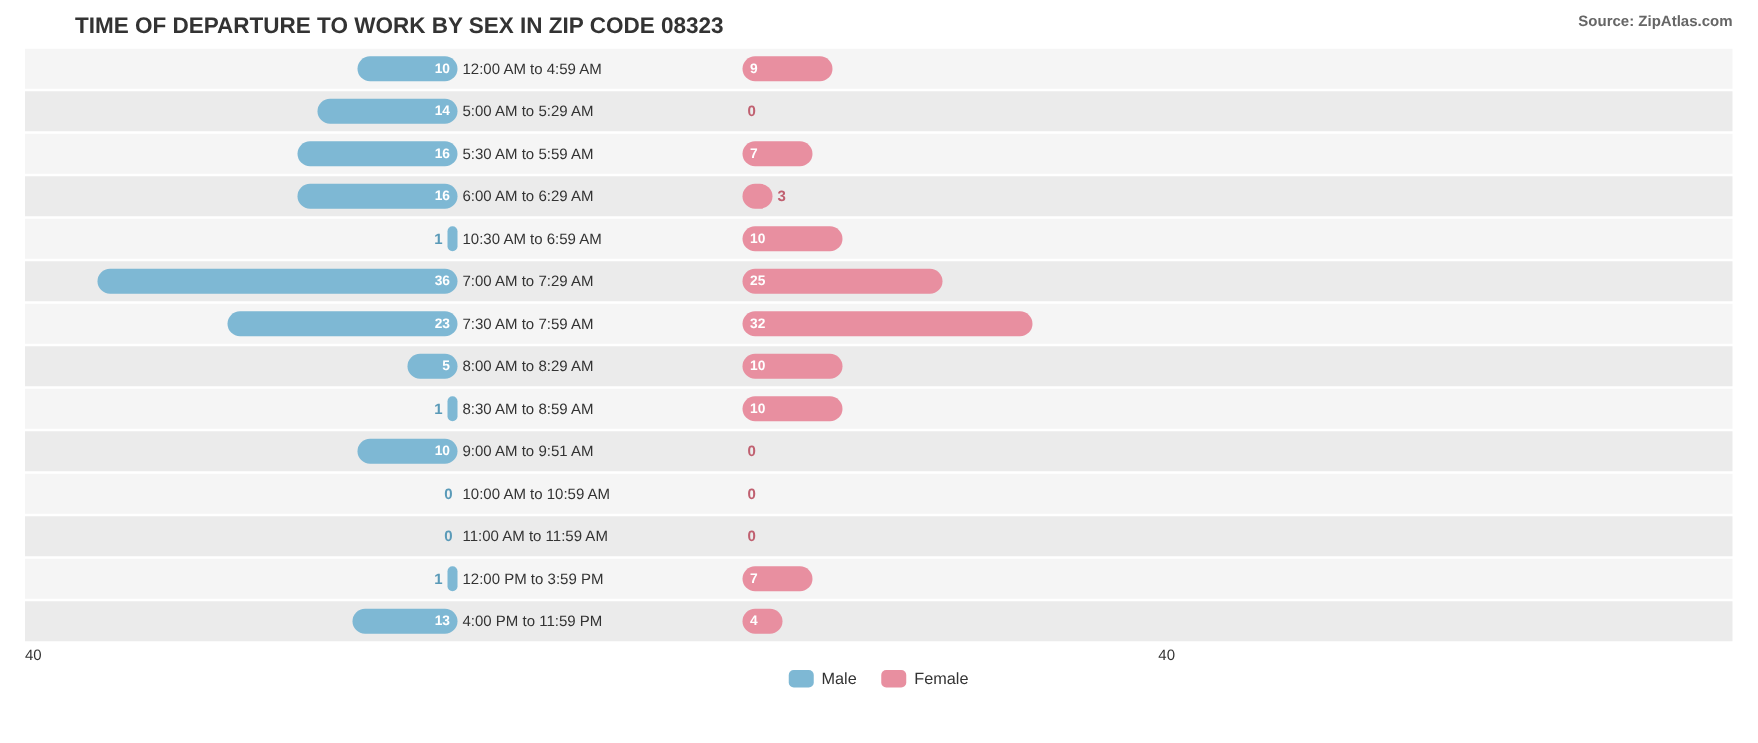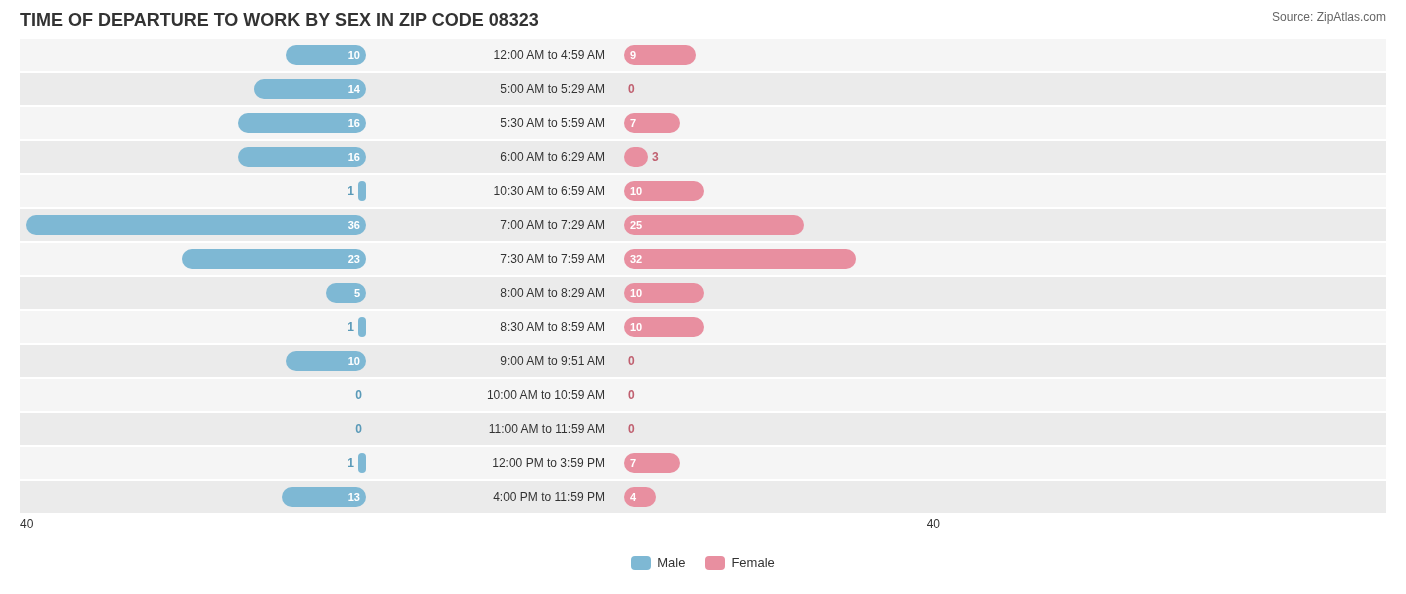--- a/index.html
+++ b/index.html
@@ -19,32 +19,32 @@
       font-weight: bold;
       color: #333;
       margin-bottom: 6px;
     }
     .source-text {
       position: absolute;
       top: 0;
       right: 0;
       font-size: 12px;
       color: #666;
+      font-weight: bold;
     }
     .chart-area {
       position: relative;
       width: 100%;
       margin-top: 8px;
     }
     .row {
       display: flex;
       align-items: center;
       height: 32px;
       margin-bottom: 2px;
-      gap: 15px;
     }
     .row:nth-child(odd) {
       background: #f5f5f5;
     }
     .row:nth-child(even) {
       background: #ebebeb;
     }
     .left-bar-area {
       width: 350px;
       display: flex;
@@ -56,21 +56,21 @@
     .right-bar-area {
       width: 350px;
       display: flex;
       align-items: center;
       justify-content: flex-start;
       padding-left: 4px;
       flex-shrink: 0;
     }
     .label-area {
       width: 220px;
-      text-align: right;
+      text-align: left;
       font-size: 12px;
       color: #333;
       flex-shrink: 0;
     }
     .bar-male {
       height: 20px;
       background: #7eb8d4;
       border-radius: 10px;
       display: flex;
       align-items: center;
@@ -128,21 +128,21 @@
       font-size: 12px;
       color: #333;
     }
     .axis-center {
       width: 220px;
     }
     .legend {
       display: flex;
       justify-content: center;
       align-items: center;
-      margin-top: 24px;
+      margin-top: 4px;
       gap: 20px;
       text-align: right;
     }
     .legend-item {
       display: flex;
       align-items: center;
       gap: 6px;
       font-size: 13px;
       color: #333;
     }
@@ -151,21 +151,21 @@
       height: 14px;
       border-radius: 4px;
     }
     .legend-male { background: #7eb8d4; }
     .legend-female { background: #e88fa0; }
   </style>
 </head>
 <body>
 
 <div class="chart-container">
-  <div style="position:relative;">
+  <div style="position:relative;margin-left:40px;">
     <div class="chart-title">TIME OF DEPARTURE TO WORK BY SEX IN ZIP CODE 08323</div>
     <div class="source-text">Source: ZipAtlas.com</div>
   </div>
   <div class="chart-area" id="chart-area">
   <div class="row">
         <div class="left-bar-area">
           <div class="bar-male" style="width: 80px;">10</div>
         </div>
         <div class="label-area">12:00 AM to 4:59 AM</div>
         <div class="right-bar-area">
@@ -205,25 +205,25 @@
           <span class="value-outside-left">1</span>
           <div class="bar-male" style="width: 8px;"></div>
         </div>
         <div class="label-area">10:30 AM to 6:59 AM</div>
         <div class="right-bar-area">
           <div class="bar-female" style="width: 80px;">10</div>
         </div>
       </div>
       <div class="row">
         <div class="left-bar-area">
-          <div class="bar-male" style="width: 340px;">36</div>
+          <div class="bar-male" style="width: 288px;">36</div>
         </div>
         <div class="label-area">7:00 AM to 7:29 AM</div>
         <div class="right-bar-area">
-          <div class="bar-female" style="width: 180px;">25</div>
+          <div class="bar-female" style="width: 160px;">25</div>
         </div>
       </div>
       <div class="row">
         <div class="left-bar-area">
           <div class="bar-male" style="width: 184px;">23</div>
         </div>
         <div class="label-area">7:30 AM to 7:59 AM</div>
         <div class="right-bar-area">
           <div class="bar-female" style="width: 232px;">32</div>
         </div>

